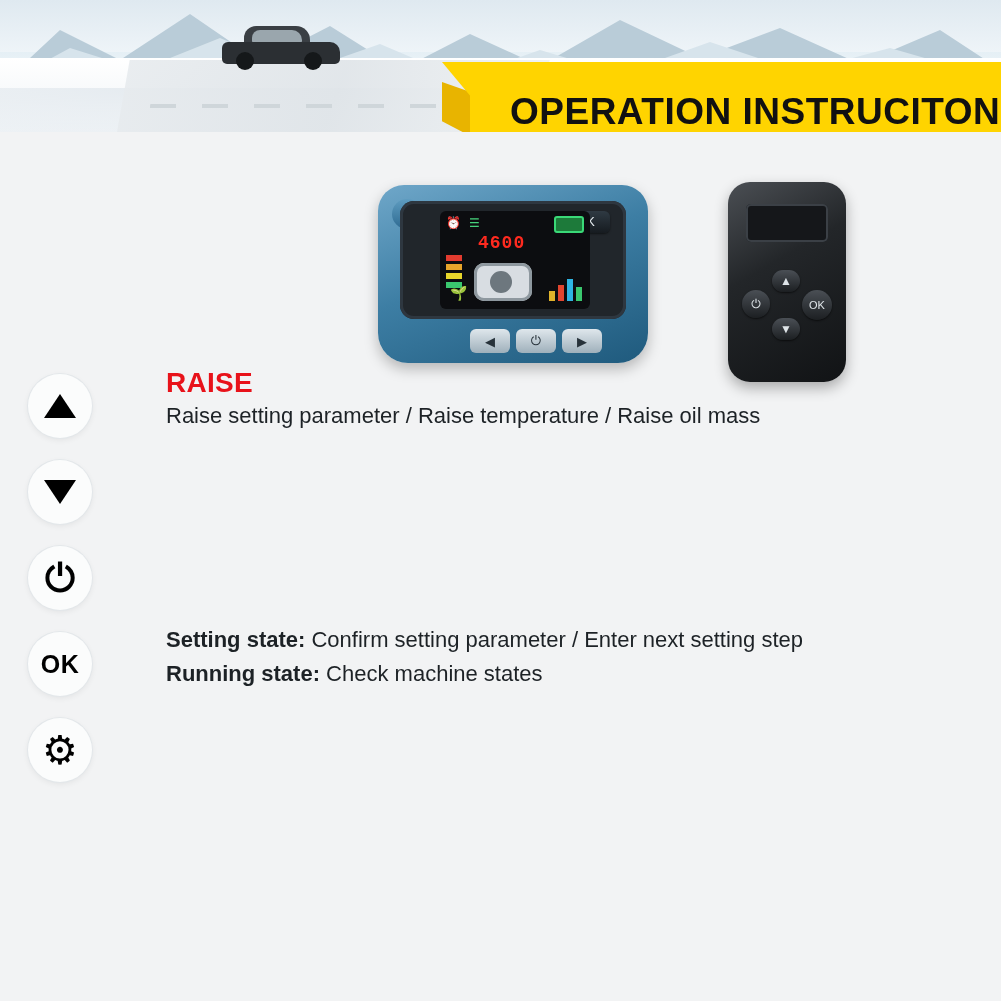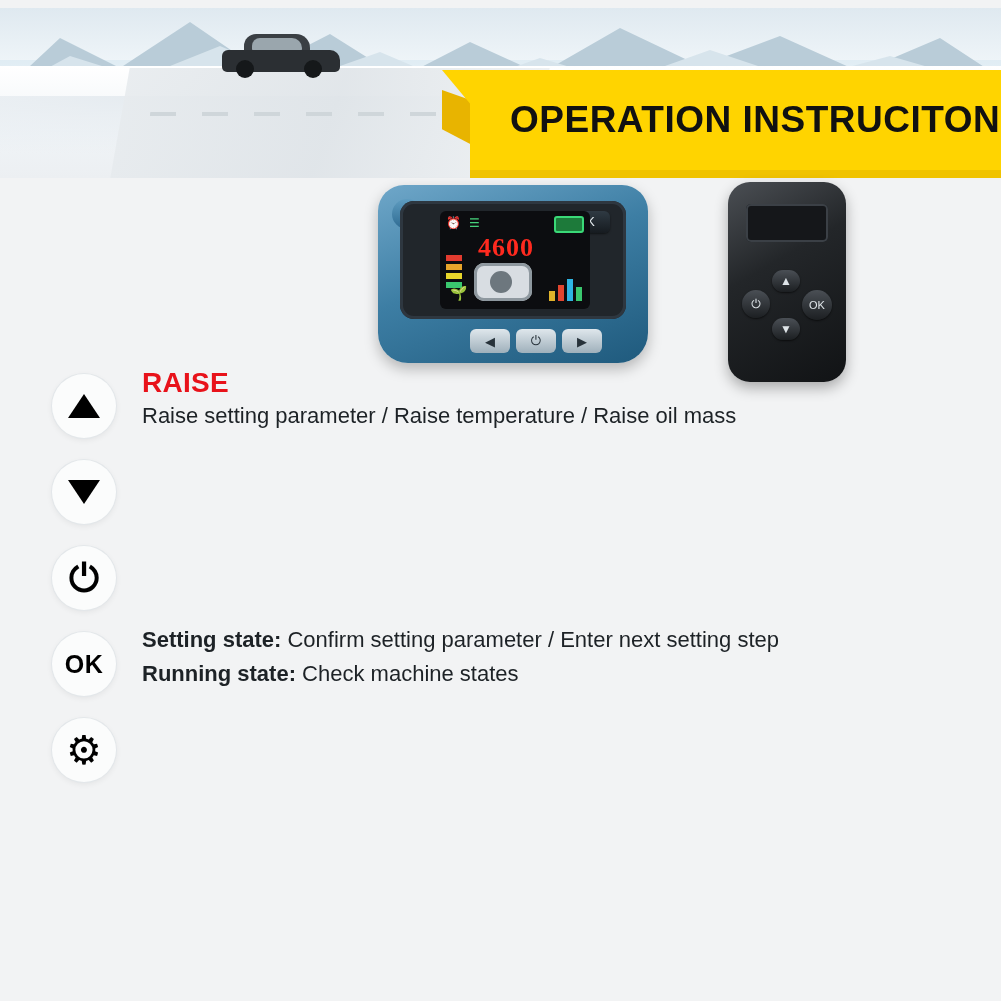--- a/index.html
+++ b/index.html
@@ -6,21 +6,21 @@
   body{
     width:1001px;height:1001px;
     background:#f2f3f4;
     font-family:"Liberation Sans", sans-serif;
     overflow:hidden;
     position:relative;
   }
 
   
   .hero{
-    position:absolute;left:0;top:8px;width:1001px;height:170px;
+    position:absolute;left:0;top:0;width:1001px;height:132px;
     background:linear-gradient(#cfe3ef 0%, #e8f1f6 45%, #f4f7f9 100%);
     overflow:hidden;
   }
   .sky{
     position:absolute;left:0;top:0;width:100%;height:52px;
     background:linear-gradient(#dfe9f0,#eef4f8);
   }
   .mountains{position:absolute;left:0;top:0;width:100%;height:86px;}
   .snowfield{
     position:absolute;left:0;top:58px;width:100%;height:112px;
@@ -107,22 +107,22 @@
   .screen{
     position:absolute;left:40px;top:10px;width:150px;height:98px;
     background:#0c0d10;border-radius:6px;overflow:hidden;
   }
   .scr-row{position:absolute;left:6px;top:6px;display:flex;gap:8px;align-items:center;}
   .ic{font-size:12px;line-height:12px;}
   .ic.green{color:#46d07a;}
   .ic.red{color:#e8413b;}
   .big-num{
     position:absolute;left:38px;top:22px;
-    color:#ff2a1f;font-size:26px;font-weight:bold;letter-spacing:1px;
-    font-family:Liberation Serif, serif;
+    color:#ff2a1f;font-size:18px;font-weight:bold;letter-spacing:1px;
+    font-family:Liberation Mono, monospace;
   }
   .batt{
     position:absolute;right:6px;top:5px;width:26px;height:13px;
     background:#1d7a3a;border:2px solid #3ad977;border-radius:3px;
   }
   .fan{
     position:absolute;left:34px;top:52px;width:58px;height:38px;
     background:#d8dde2;border-radius:10px;
     box-shadow:inset 0 0 0 3px #8e989f;
   }
@@ -178,23 +178,24 @@
   .rbtn.pw{left:14px;top:108px;width:28px;height:28px;}
   .rbtn.ok{left:74px;top:108px;width:30px;height:30px;font-size:11px;}
 
   
   .list{
     position:absolute;left:0;top:360px;width:1001px;
   }
   .row{
     position:relative;
     display:flex;align-items:flex-start;
-    padding:8px 20px 8px 52px;
+    padding:8px 20px 8px 28px;
     min-height:86px;
     box-sizing:border-box;
+    gap:48px;
   }
   .badge{
     flex:0 0 auto;
     width:64px;height:64px;border-radius:50%;
     background:#fbfcfc;
     box-shadow:0 0 0 1px #e3e7ea, 0 2px 6px rgba(0,0,0,.07);
     display:flex;align-items:center;justify-content:center;
     margin-top:6px;
   }
   .badge .glyph{color:#000;line-height:1;}

